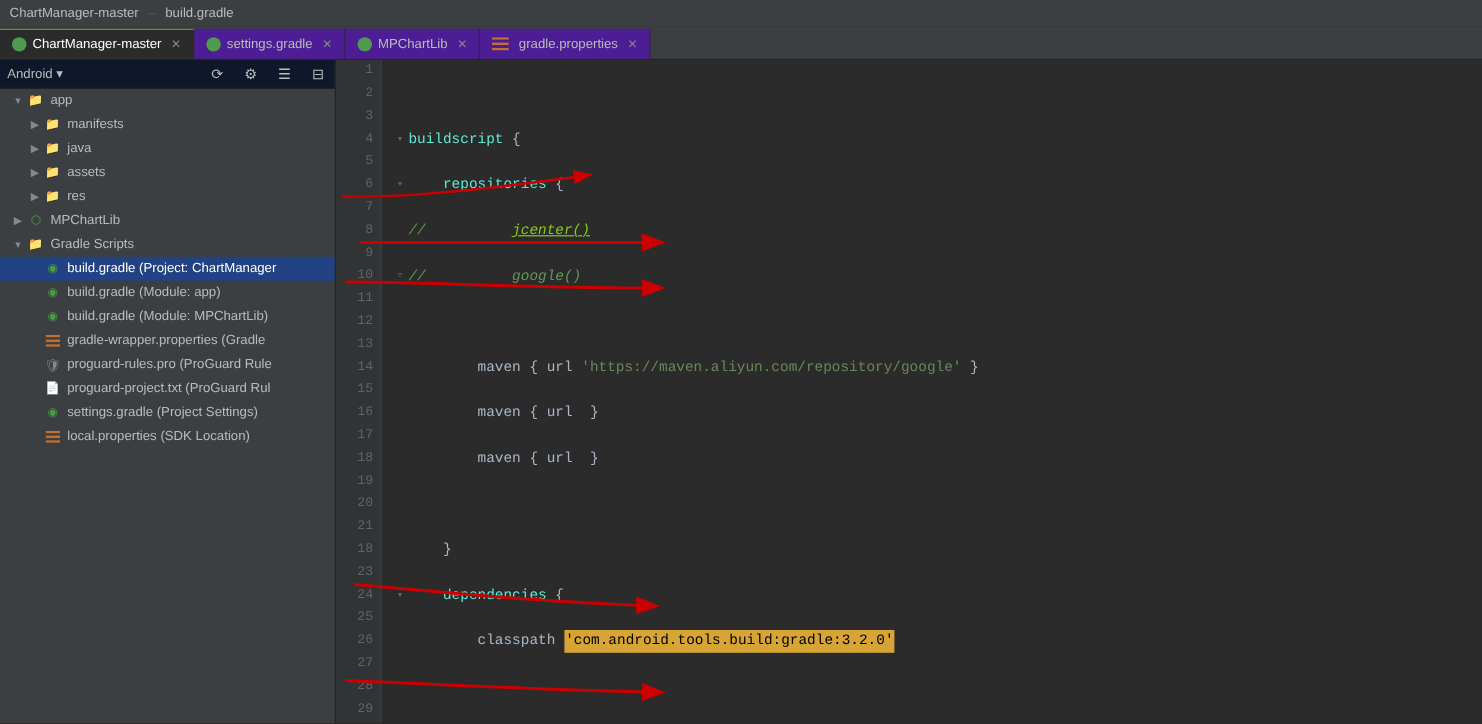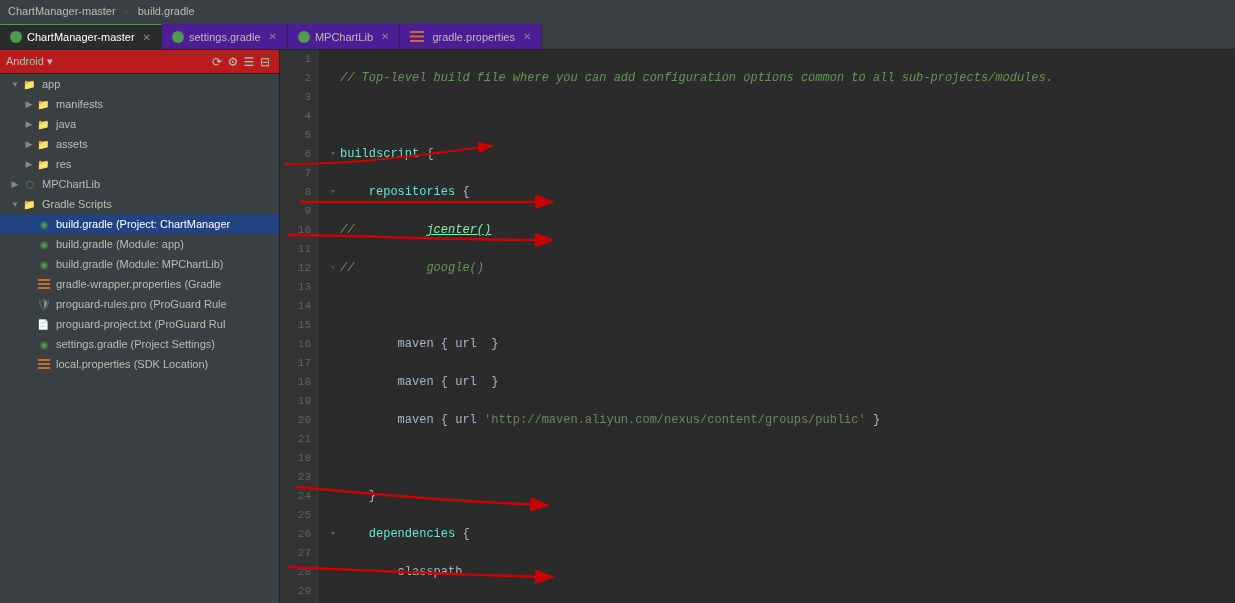--- a/index.html
+++ b/index.html
@@ -91,25 +91,25 @@
       flex-shrink: 0;
       overflow-y: auto;
       overflow-x: hidden;
       border-right: 1px solid #232323;
       font-family: Arial, sans-serif;
       font-size: 11px;
       color: #bbbbbb;
     }
     .sidebar-toolbar {
       height: 24px;
-      background: #b91c1c;
+      background: #0f172a;
       display: flex;
       align-items: center;
       padding: 0 6px;
-      gap: 0;
+      gap: 12px;
       border-bottom: 1px solid #232323;
       flex-shrink: 0;
     }
     .sidebar-toolbar .icon-btn {
       width: 16px;
       height: 16px;
       display: flex;
       align-items: center;
       justify-content: center;
       color: #bbbbbb;
@@ -395,34 +395,33 @@
         <div>18</div>
         <div>23</div>
         <div>24</div>
         <div>25</div>
       <div>26</div>
         <div>27</div>
         <div>28</div>
         <div>29</div>
     </div>
     <div class="code-content">
-<div class="code-line"><span class="fold-indicator"> </span><span class="c-comment">// Top-level build file where you can add configuration options common to all sub-projects/modules.</span></div>
 <div class="code-line"><span class="fold-indicator"> </span><span> </span></div>
 <div class="code-line"><span class="fold-indicator">▾</span><span class="c-keyword">buildscript</span><span class="c-white"> {</span></div>
 <div class="code-line"><span class="fold-indicator">▾</span><span class="c-white">    </span><span class="c-keyword">repositories</span><span class="c-white"> {</span></div>
-<div class="code-line"><span class="fold-indicator"> </span><span class="c-comment">//          <span style="text-decoration:underline;color:#86efac;">jcenter()</span></span></div>
+<div class="code-line"><span class="fold-indicator"> </span><span class="c-comment">//          <span style="text-decoration:underline;color:#84cc16;">jcenter()</span></span></div>
 <div class="code-line"><span class="fold-indicator">▿</span><span class="c-comment">//          google()</span></div>
 <div class="code-line"><span class="fold-indicator"> </span><span> </span></div>
+<div class="code-line"><span class="fold-indicator"> </span><span class="c-white">        maven { url </span><span class="c-string">'https://maven.aliyun.com/repository/google'</span><span class="c-white"> }</span></div>
 <div class="code-line"><span class="fold-indicator"> </span><span class="c-white">        maven { url </span><span class="c-white"> }</span></div>
 <div class="code-line"><span class="fold-indicator"> </span><span class="c-white">        maven { url </span><span class="c-white"> }</span></div>
-<div class="code-line"><span class="fold-indicator"> </span><span class="c-white">        maven { url </span><span class="c-string">'http://maven.aliyun.com/nexus/content/groups/public'</span><span class="c-white"> }</span></div>
 <div class="code-line"><span class="fold-indicator"> </span><span> </span></div>
 <div class="code-line"><span class="fold-indicator"> </span><span class="c-white">    }</span></div>
 <div class="code-line"><span class="fold-indicator">▾</span><span class="c-white">    </span><span class="c-keyword">dependencies</span><span class="c-white"> {</span></div>
-<div class="code-line"><span class="fold-indicator"> </span><span class="c-white">        classpath </span></div>
+<div class="code-line"><span class="fold-indicator"> </span><span class="c-white">        classpath </span><span class="highlight-yellow">'com.android.tools.build:gradle:3.2.0'</span></div>
 <div class="code-line"><span class="fold-indicator"> </span><span> </span></div>
 
 
 
 
 
 
 
 
 

